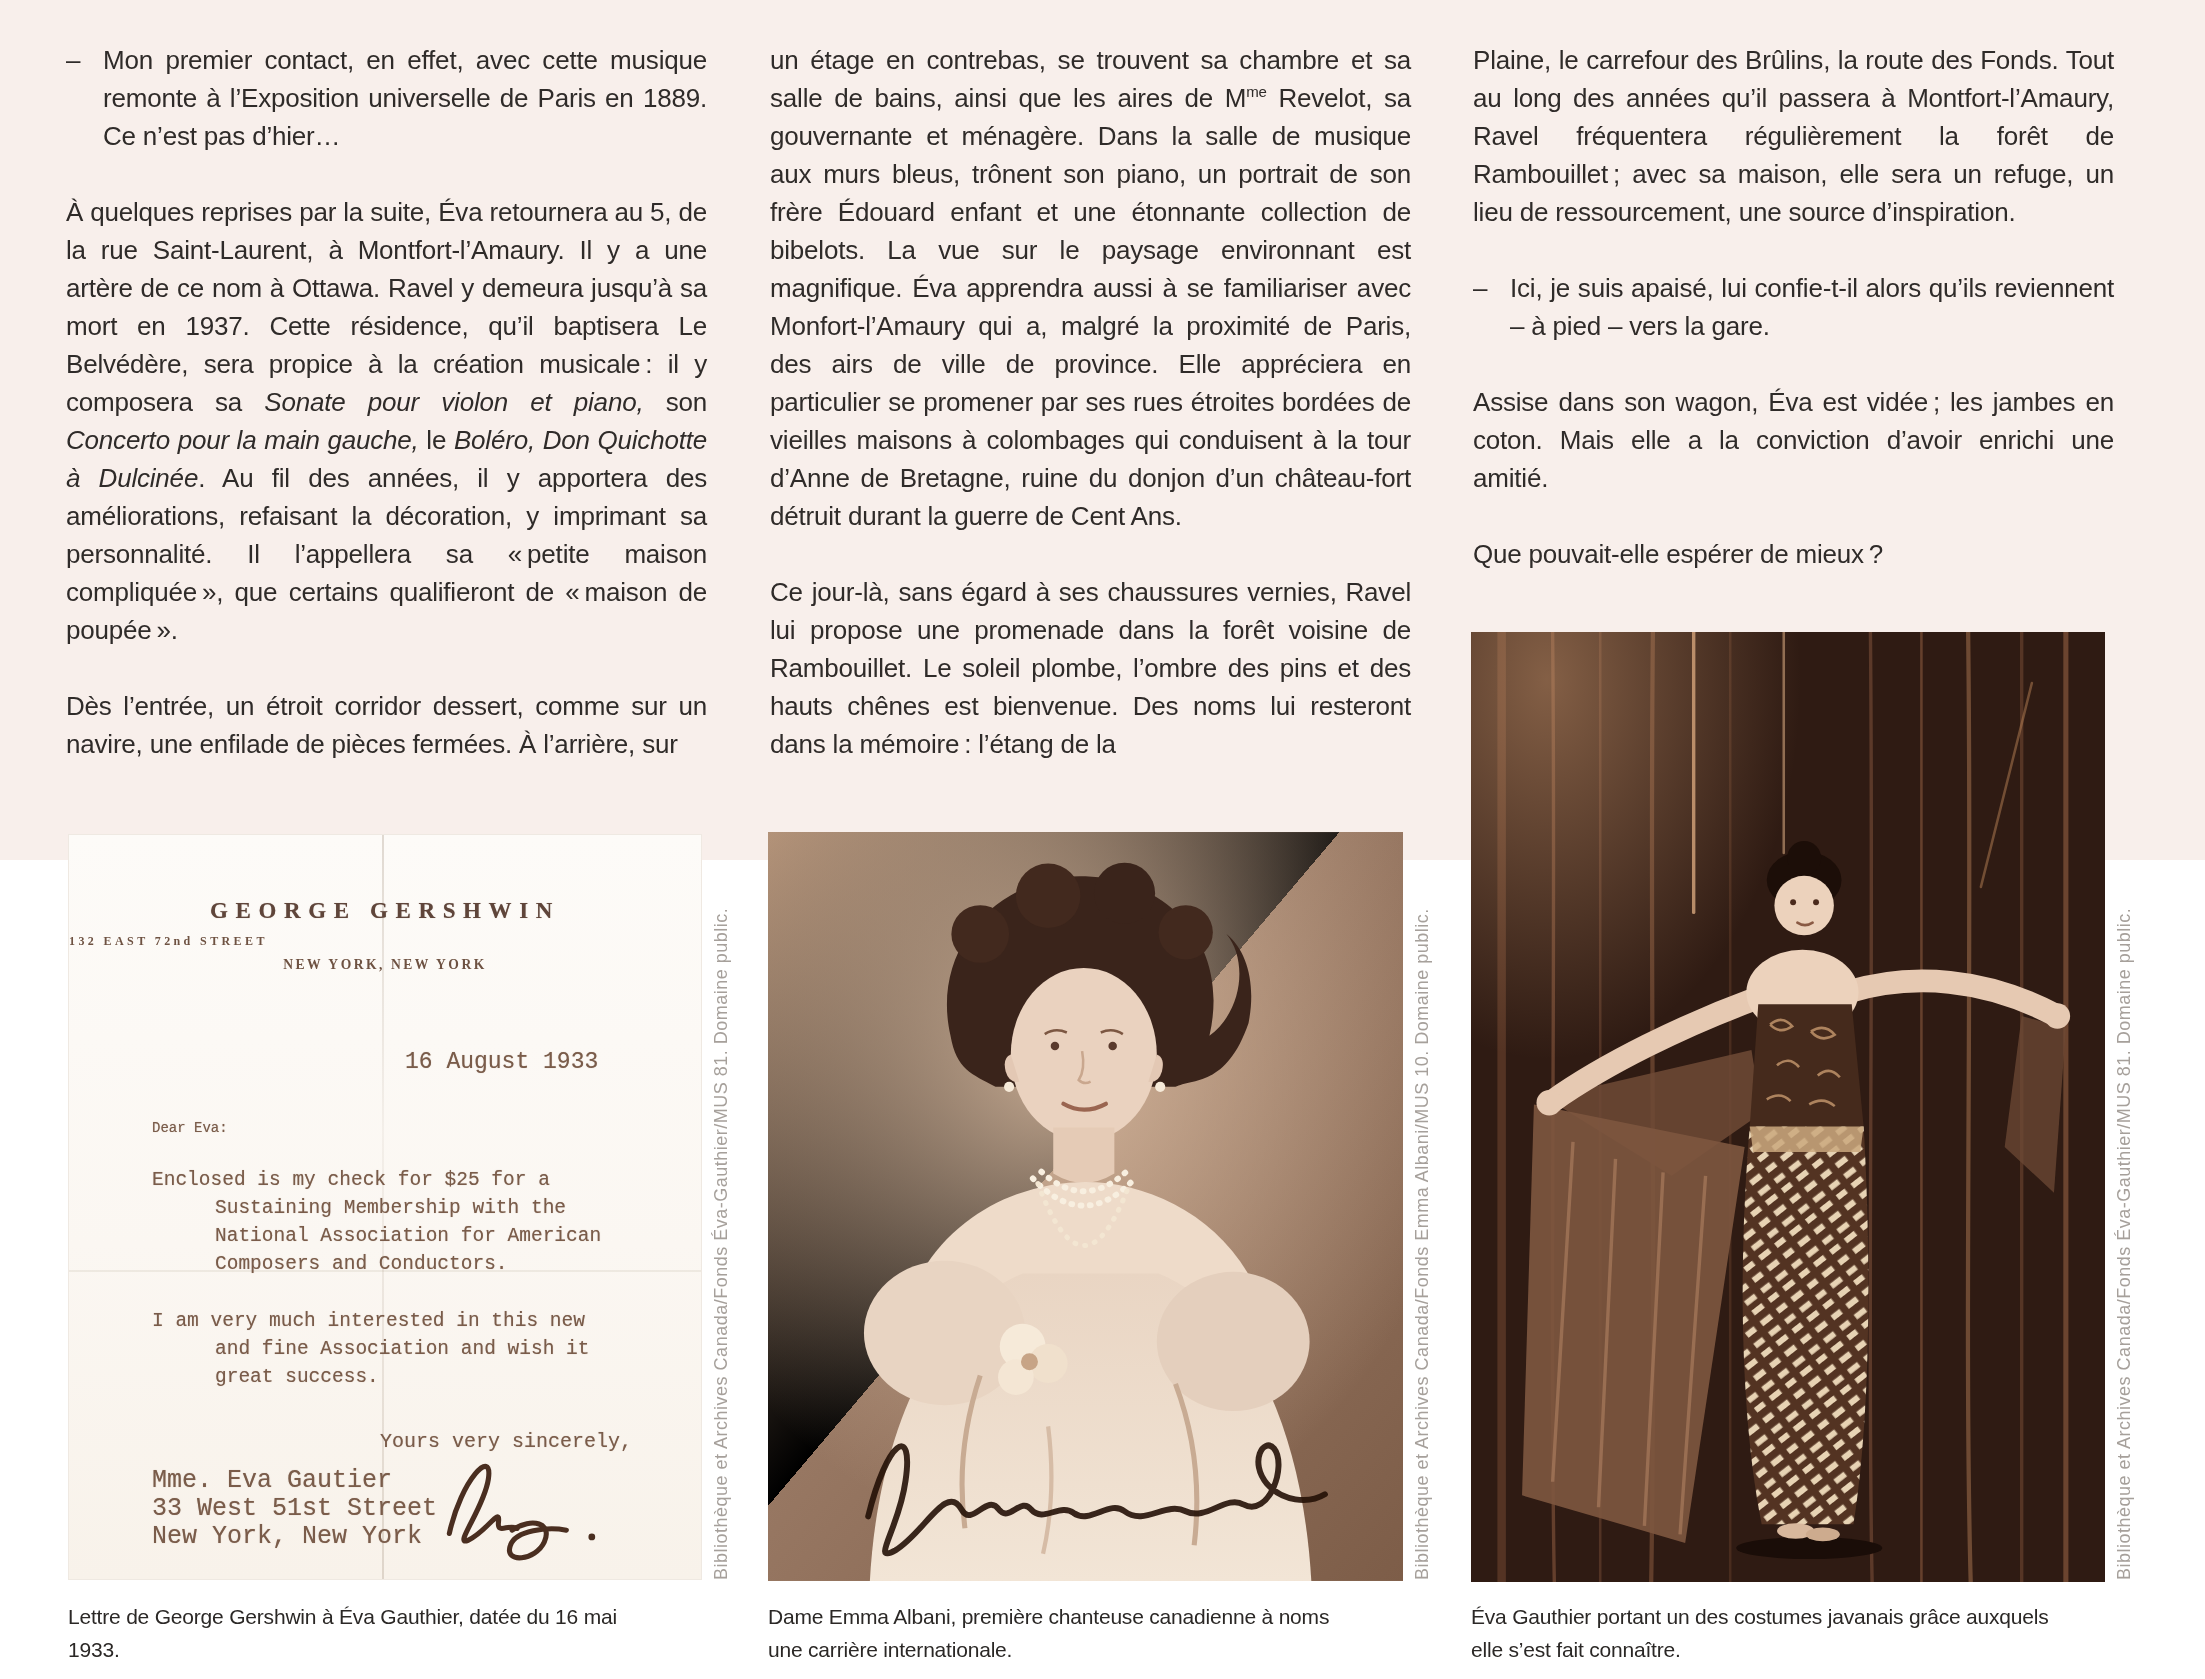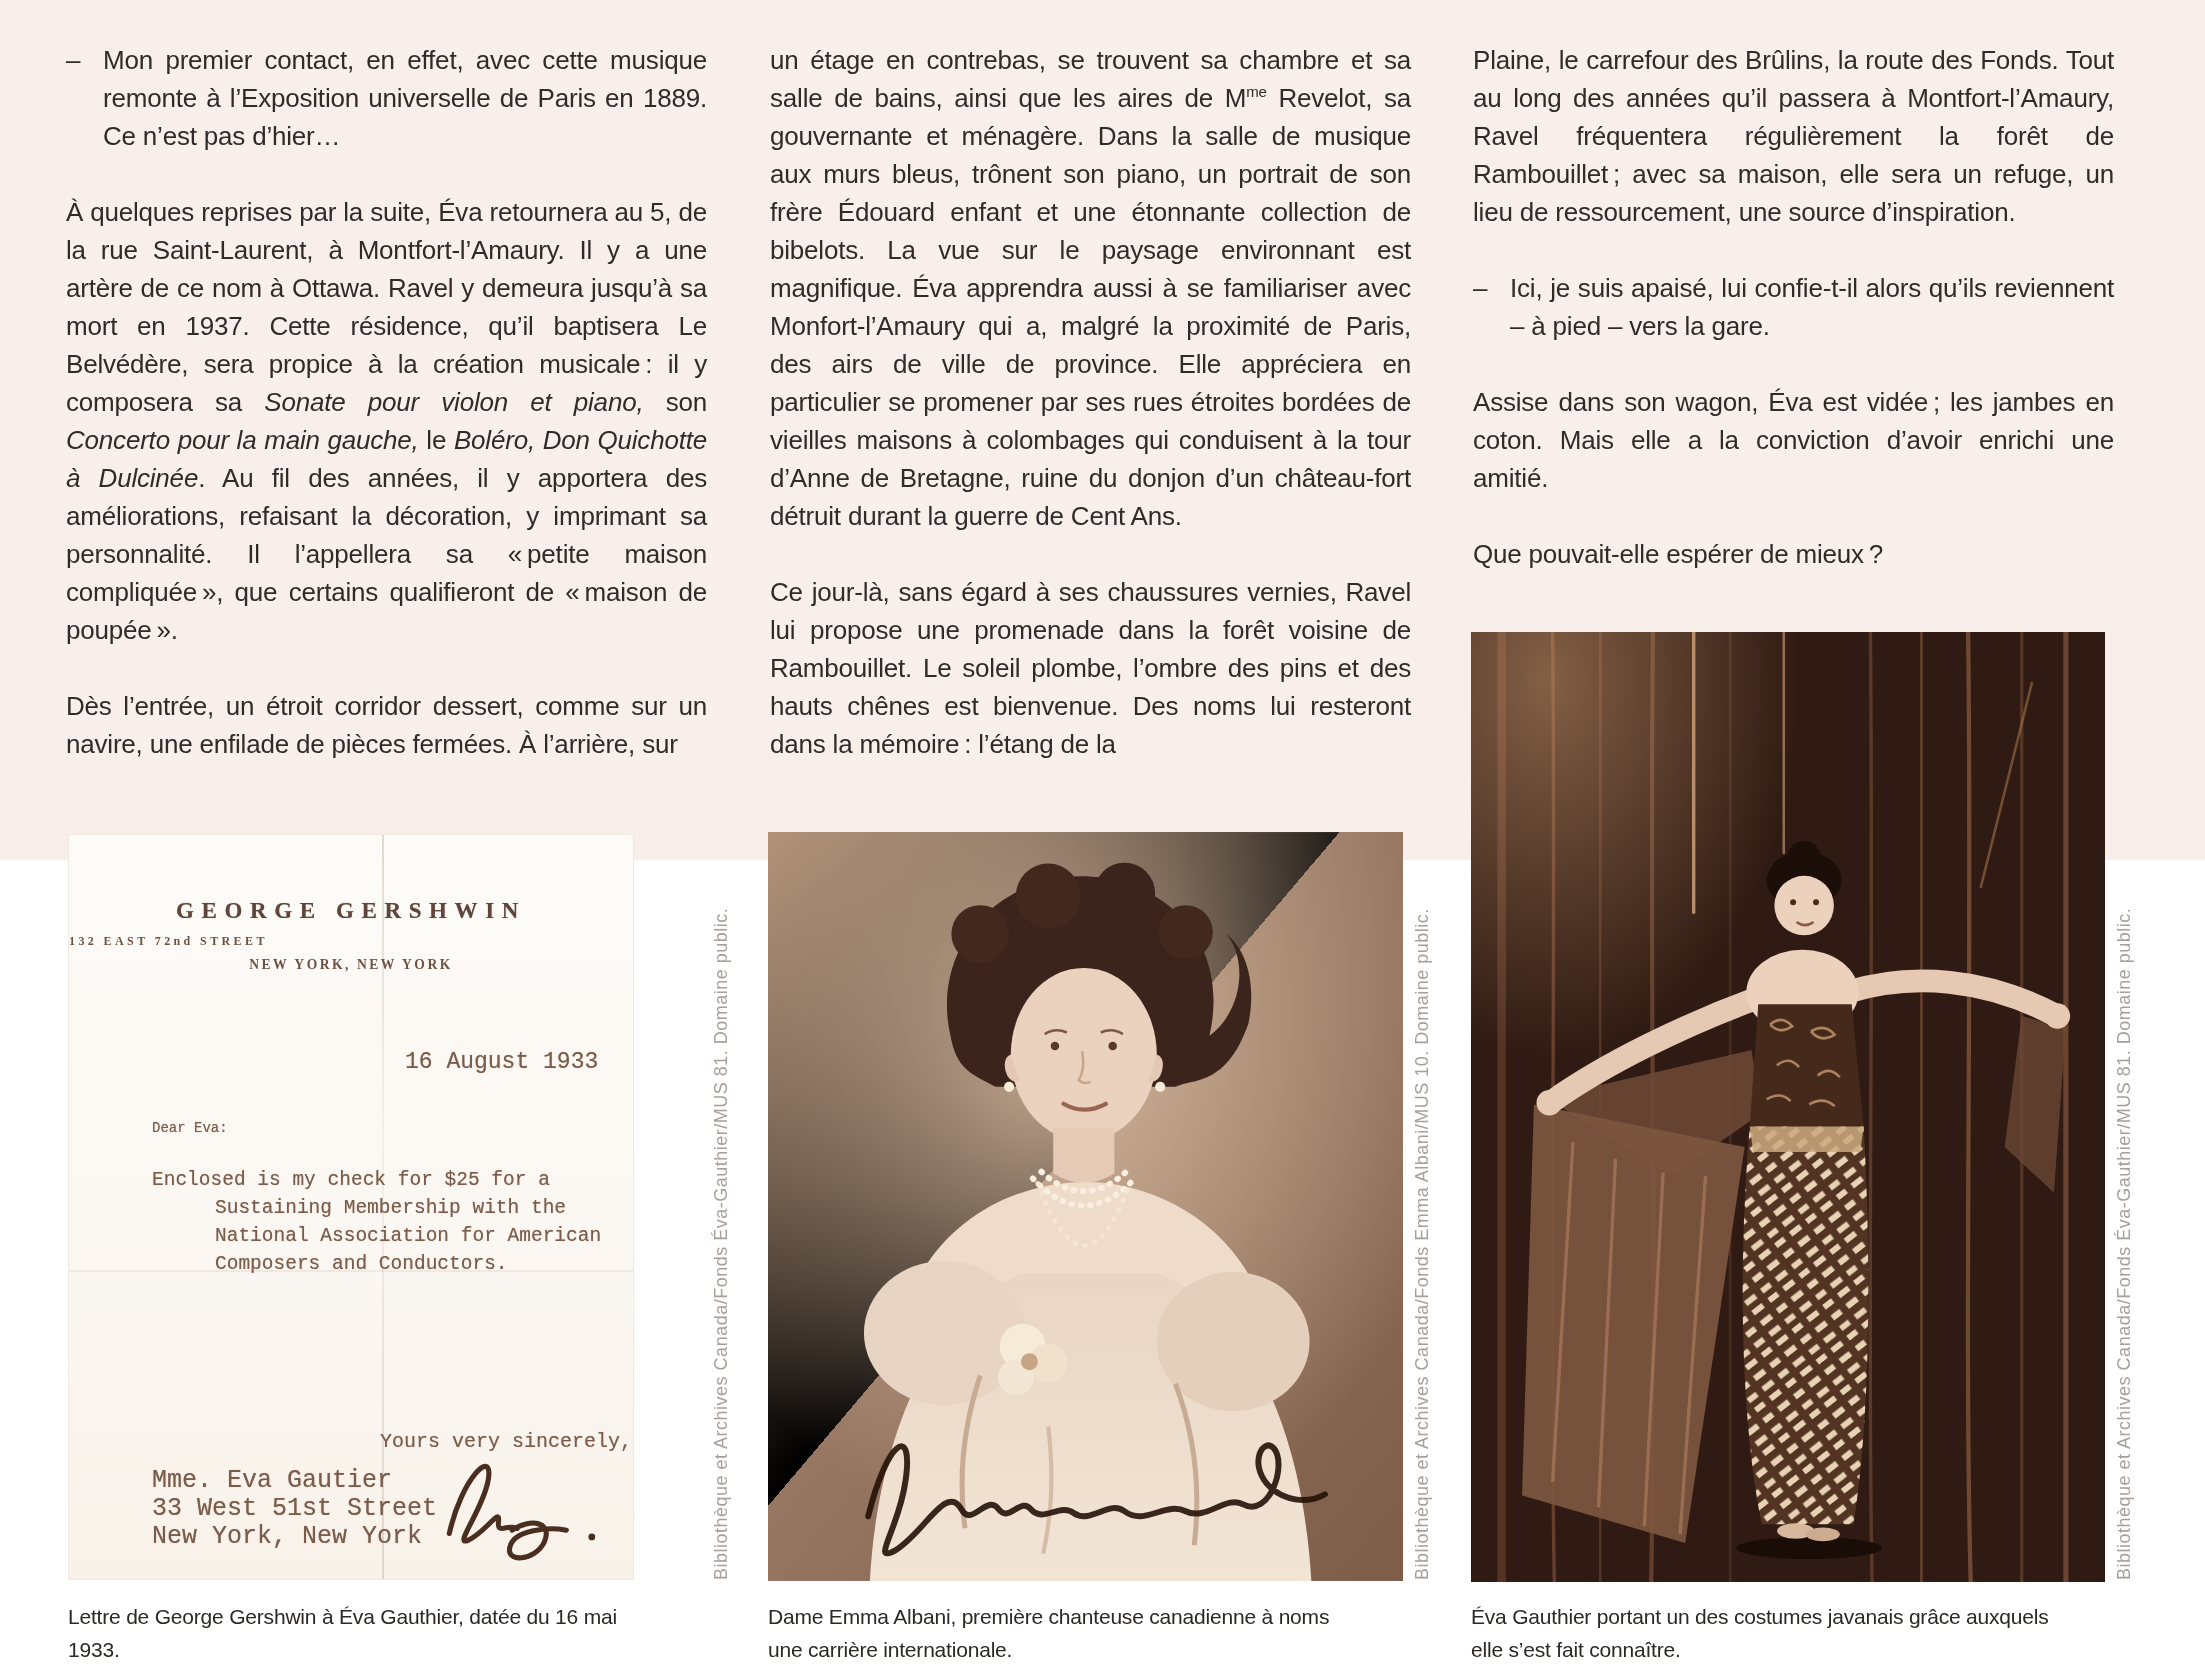--- a/index.html
+++ b/index.html
@@ -18,21 +18,21 @@
   .col-3{left:1473px;}
   .para{margin:0 0 38px 0;}
   .para:last-child{margin-bottom:0;}
   .para.dialogue{position:relative;padding-left:37px;}
   .para .dash{position:absolute;left:0;top:0;}
   .para i{font-style:italic;}
   .para sup{font-size:0.58em;line-height:0;vertical-align:super;}
 
   
   .figure{position:absolute;overflow:hidden;}
-  .fig-letter{left:68px;top:834px;width:566px;height:746px;
+  .fig-letter{left:68px;top:834px;width:634px;height:746px;
     background:linear-gradient(180deg,#fdfbf8 0%,#fbf7f2 55%,#f8f2ea 100%);
     border:0.8px solid #efe9e2;box-sizing:border-box;}
   .fig-albani{left:768px;top:832px;width:635px;height:749px;background:#a98a73;}
   .fig-eva{left:1471px;top:632px;width:634px;height:950px;background:#2f1b13;}
   .figure svg{display:block;}
 
   
   .crease-v{position:absolute;left:313px;top:0;width:1.7px;height:100%;
     background:linear-gradient(180deg,rgba(150,130,110,.28),rgba(150,130,110,.08) 40%,rgba(150,130,110,.26));}
   .crease-h{position:absolute;left:0;top:435px;width:100%;height:1.7px;background:rgba(150,130,110,.12);}
@@ -105,20 +105,25 @@
   <div class="lh-name">GEORGE GERSHWIN</div>
   <div class="lh-street">132 EAST 72nd STREET</div>
   <div class="lh-city">NEW YORK, NEW YORK</div>
   <div class="tw lt-date">16 August 1933</div>
   <div class="tw lt-salutation">Dear Eva:</div>
   <div class="tw lt-para1">
       <div class="tw-line">Enclosed is my check for $25 for a</div>
       <div class="tw-line ind">Sustaining Membership with the</div>
       <div class="tw-line ind">National Association for American</div>
       <div class="tw-line ind">Composers and Conductors.</div>
+    </div>
+  <div class="tw lt-para2">
+      <div class="tw-line">I am very much interested in this new</div>
+      <div class="tw-line ind">and fine Association and wish it</div>
+      <div class="tw-line ind">great success.</div>
     </div>
   <div class="tw lt-closing">Yours very sincerely,</div>
   <svg class="lt-signature" viewBox="0 0 270 160" aria-hidden="true">
     <path d="M44,116 C58,52 96,14 90,52 C85,86 48,132 66,124 C88,114 104,84 102,102 C100,118 114,104 124,110" fill="none" stroke="#4a2e20" stroke-width="6" stroke-linecap="round"></path>
     <path d="M118,112 C142,96 166,104 156,126 C146,148 108,152 116,130 C122,112 160,108 182,112" fill="none" stroke="#4a2e20" stroke-width="6" stroke-linecap="round"></path>
     <circle cx="212" cy="120" r="4" fill="#4a2e20"></circle>
   </svg>
   <div class="tw lt-address">
       <div class="tw-line">Mme. Eva Gautier</div>
       <div class="tw-line">33 West 51st Street</div>

